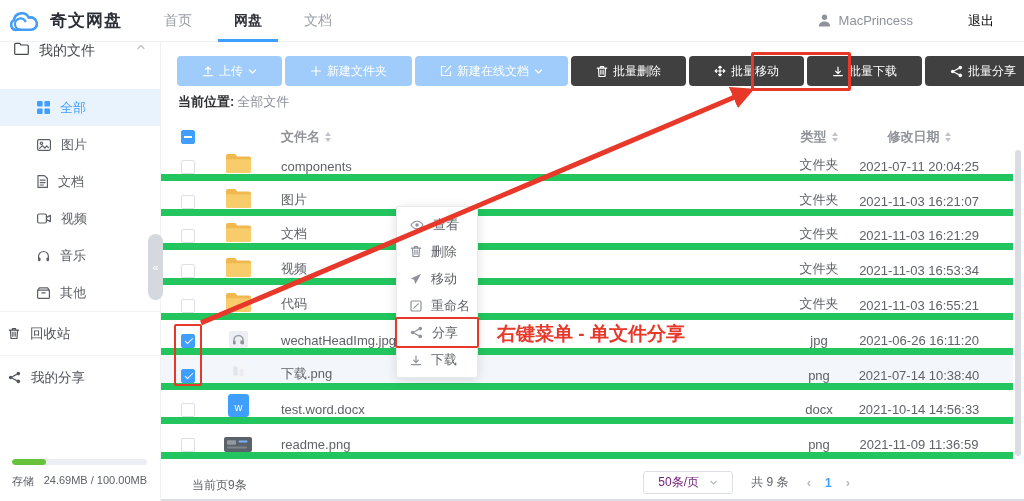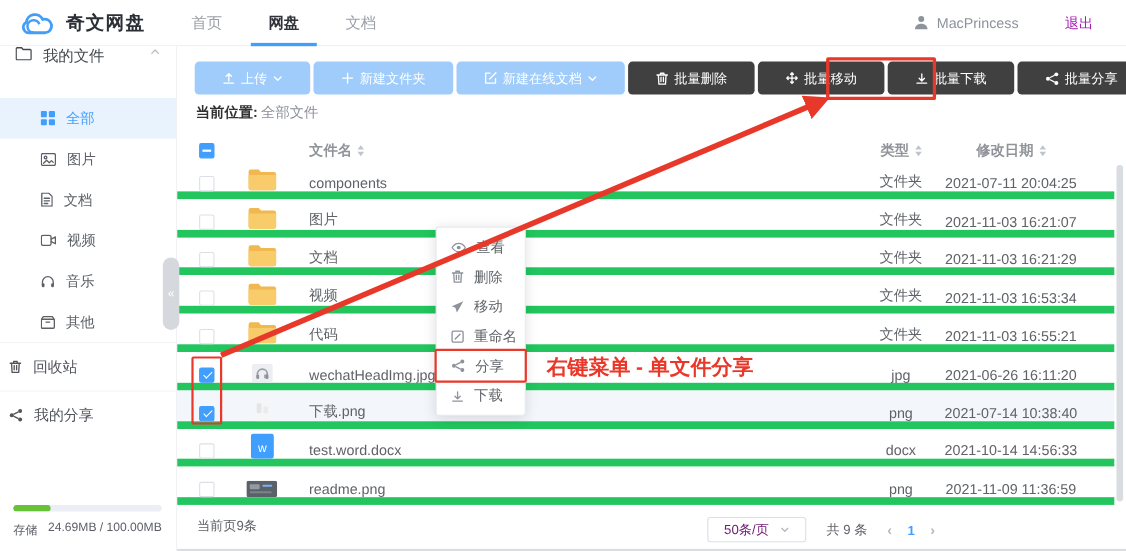--- a/index.html
+++ b/index.html
@@ -1,28 +1,28 @@
 <!DOCTYPE html>
 <html><head>
 <meta charset="utf-8">
 <style>
   *{box-sizing:border-box;margin:0;padding:0}
   html,body{width:1024px;height:501px}
   body{position:relative;font-family:"Liberation Sans","DejaVu Sans",sans-serif;background:#fff;overflow:hidden;color:#606266}
   svg{display:block}
   
   .header{position:absolute;top:0;left:0;right:0;height:42px;background:#fff;border-bottom:1px solid #f0f1f3;display:flex;align-items:center;z-index:5}
-  .brand{display:flex;gap:9px;padding-left:18px}
+  .brand{display:flex;gap:9px;padding-left:8px}
   .brand-title{font-size:17px;font-weight:bold;color:#2b2f36;letter-spacing:1px;white-space:nowrap}
   .topnav{display:flex;gap:26px;margin-left:34px;height:42px}
   .nav-item{font-size:14px;color:#9ba0a8;display:flex;align-items:center;padding:0 8px;position:relative;cursor:pointer;white-space:nowrap}
   .nav-item.active{color:#2f3339;font-weight:bold}
   .nav-item.active::after{content:"";position:absolute;left:-8px;right:-8px;bottom:0;height:3px;background:#409eff}
   .user{margin-left:auto;display:flex;align-items:center;gap:7px;padding-right:30px;color:#8d929b;font-size:13px}
-  .logout{margin-left:35px;color:#a21caf;cursor:pointer}
+  .logout{margin-left:48px;color:#000000;cursor:pointer}
   
   .sidebar{position:absolute;top:42px;left:0;bottom:0;width:161px;background:#fff;border-right:1px solid #f0f1f3;z-index:6}
   .side-root{display:flex;align-items:flex-start;gap:10px;height:47px;padding:0 14px;font-size:14px;color:#45494f}
   .side-root .chev{margin-left:auto;color:#b8bcc2}
   .side-item{display:flex;align-items:center;gap:10px;height:37px;padding-left:37px;font-size:13px;color:#5c6066;cursor:pointer}
   .side-item.active{background:#e8f3fe;color:#409eff}
   .side-link{display:flex;align-items:center;gap:10px;height:44px;padding-left:8px;font-size:13.5px;color:#50545b;border-top:1px solid #f2f3f5;cursor:pointer}
   .storage{position:absolute;left:12px;right:13px;bottom:12px}
   .storage-bar{height:6px;background:#ebeef5;border-radius:3px;overflow:hidden}
   .storage-fill{height:100%;background:#67c23a;border-radius:3px}
@@ -52,21 +52,21 @@
   .col-date{width:140px;flex:none;text-align:center;margin-right:24px}
   .cb{width:14px;height:14px;border:1px solid #dcdfe6;border-radius:2px;background:#fff;display:inline-block}
   .cb.checked,.cb.indeterminate{background:#409eff;border-color:#409eff}
   .cb.checked::after{content:"";display:block;width:3px;height:7px;border:solid #fff;border-width:0 1.6px 1.6px 0;transform:rotate(45deg);margin:1px 0 0 5px}
   .cb.indeterminate::after{content:"";display:block;width:8px;height:2px;background:#fff;margin:5px auto 0}
   .sort{display:inline-flex;flex-direction:column;gap:2px;margin-left:5px;vertical-align:middle;cursor:pointer}
   .sort i{width:0;height:0;border-left:3.5px solid transparent;border-right:3.5px solid transparent;display:block}
   .sort .up{border-bottom:4px solid #c0c4cc}
   .sort .dn{border-top:4px solid #c0c4cc}
   
-  .pagination{position:absolute;left:18px;right:16px;bottom:7px;height:24px;display:flex;align-items:flex-start;font-size:12px;color:#5f6368}
+  .pagination{position:absolute;left:31px;right:16px;bottom:7px;height:24px;display:flex;align-items:flex-end;font-size:12px;color:#5f6368}
   .pg-right{margin-left:auto;margin-right:158px;display:flex;align-items:center;gap:18px}
   .pg-size{width:90px;height:23px;border:1px solid #dcdfe6;border-radius:3px;display:flex;align-items:center;justify-content:space-between;padding:0 14px;color:#701a75;cursor:pointer}
   .pg-nav{display:flex;align-items:center;gap:14px}
   .pg-arrow{color:#b4b9c2;font-size:13px;cursor:pointer;font-weight:bold}
   .pg-page{color:#409eff;font-weight:bold;cursor:pointer}
   
   .context-menu{position:absolute;left:396px;top:206px;width:82px;background:#fff;border:1px solid #e8eaee;border-radius:3px;box-shadow:0 2px 12px rgba(0,0,0,.12);padding:4px 0;z-index:30}
   .menu-item{display:flex;align-items:center;gap:9px;height:27px;padding-left:13px;font-size:13px;color:#5f6368;cursor:pointer}
   .menu-item .micon{color:#8d929b;display:flex}
   

